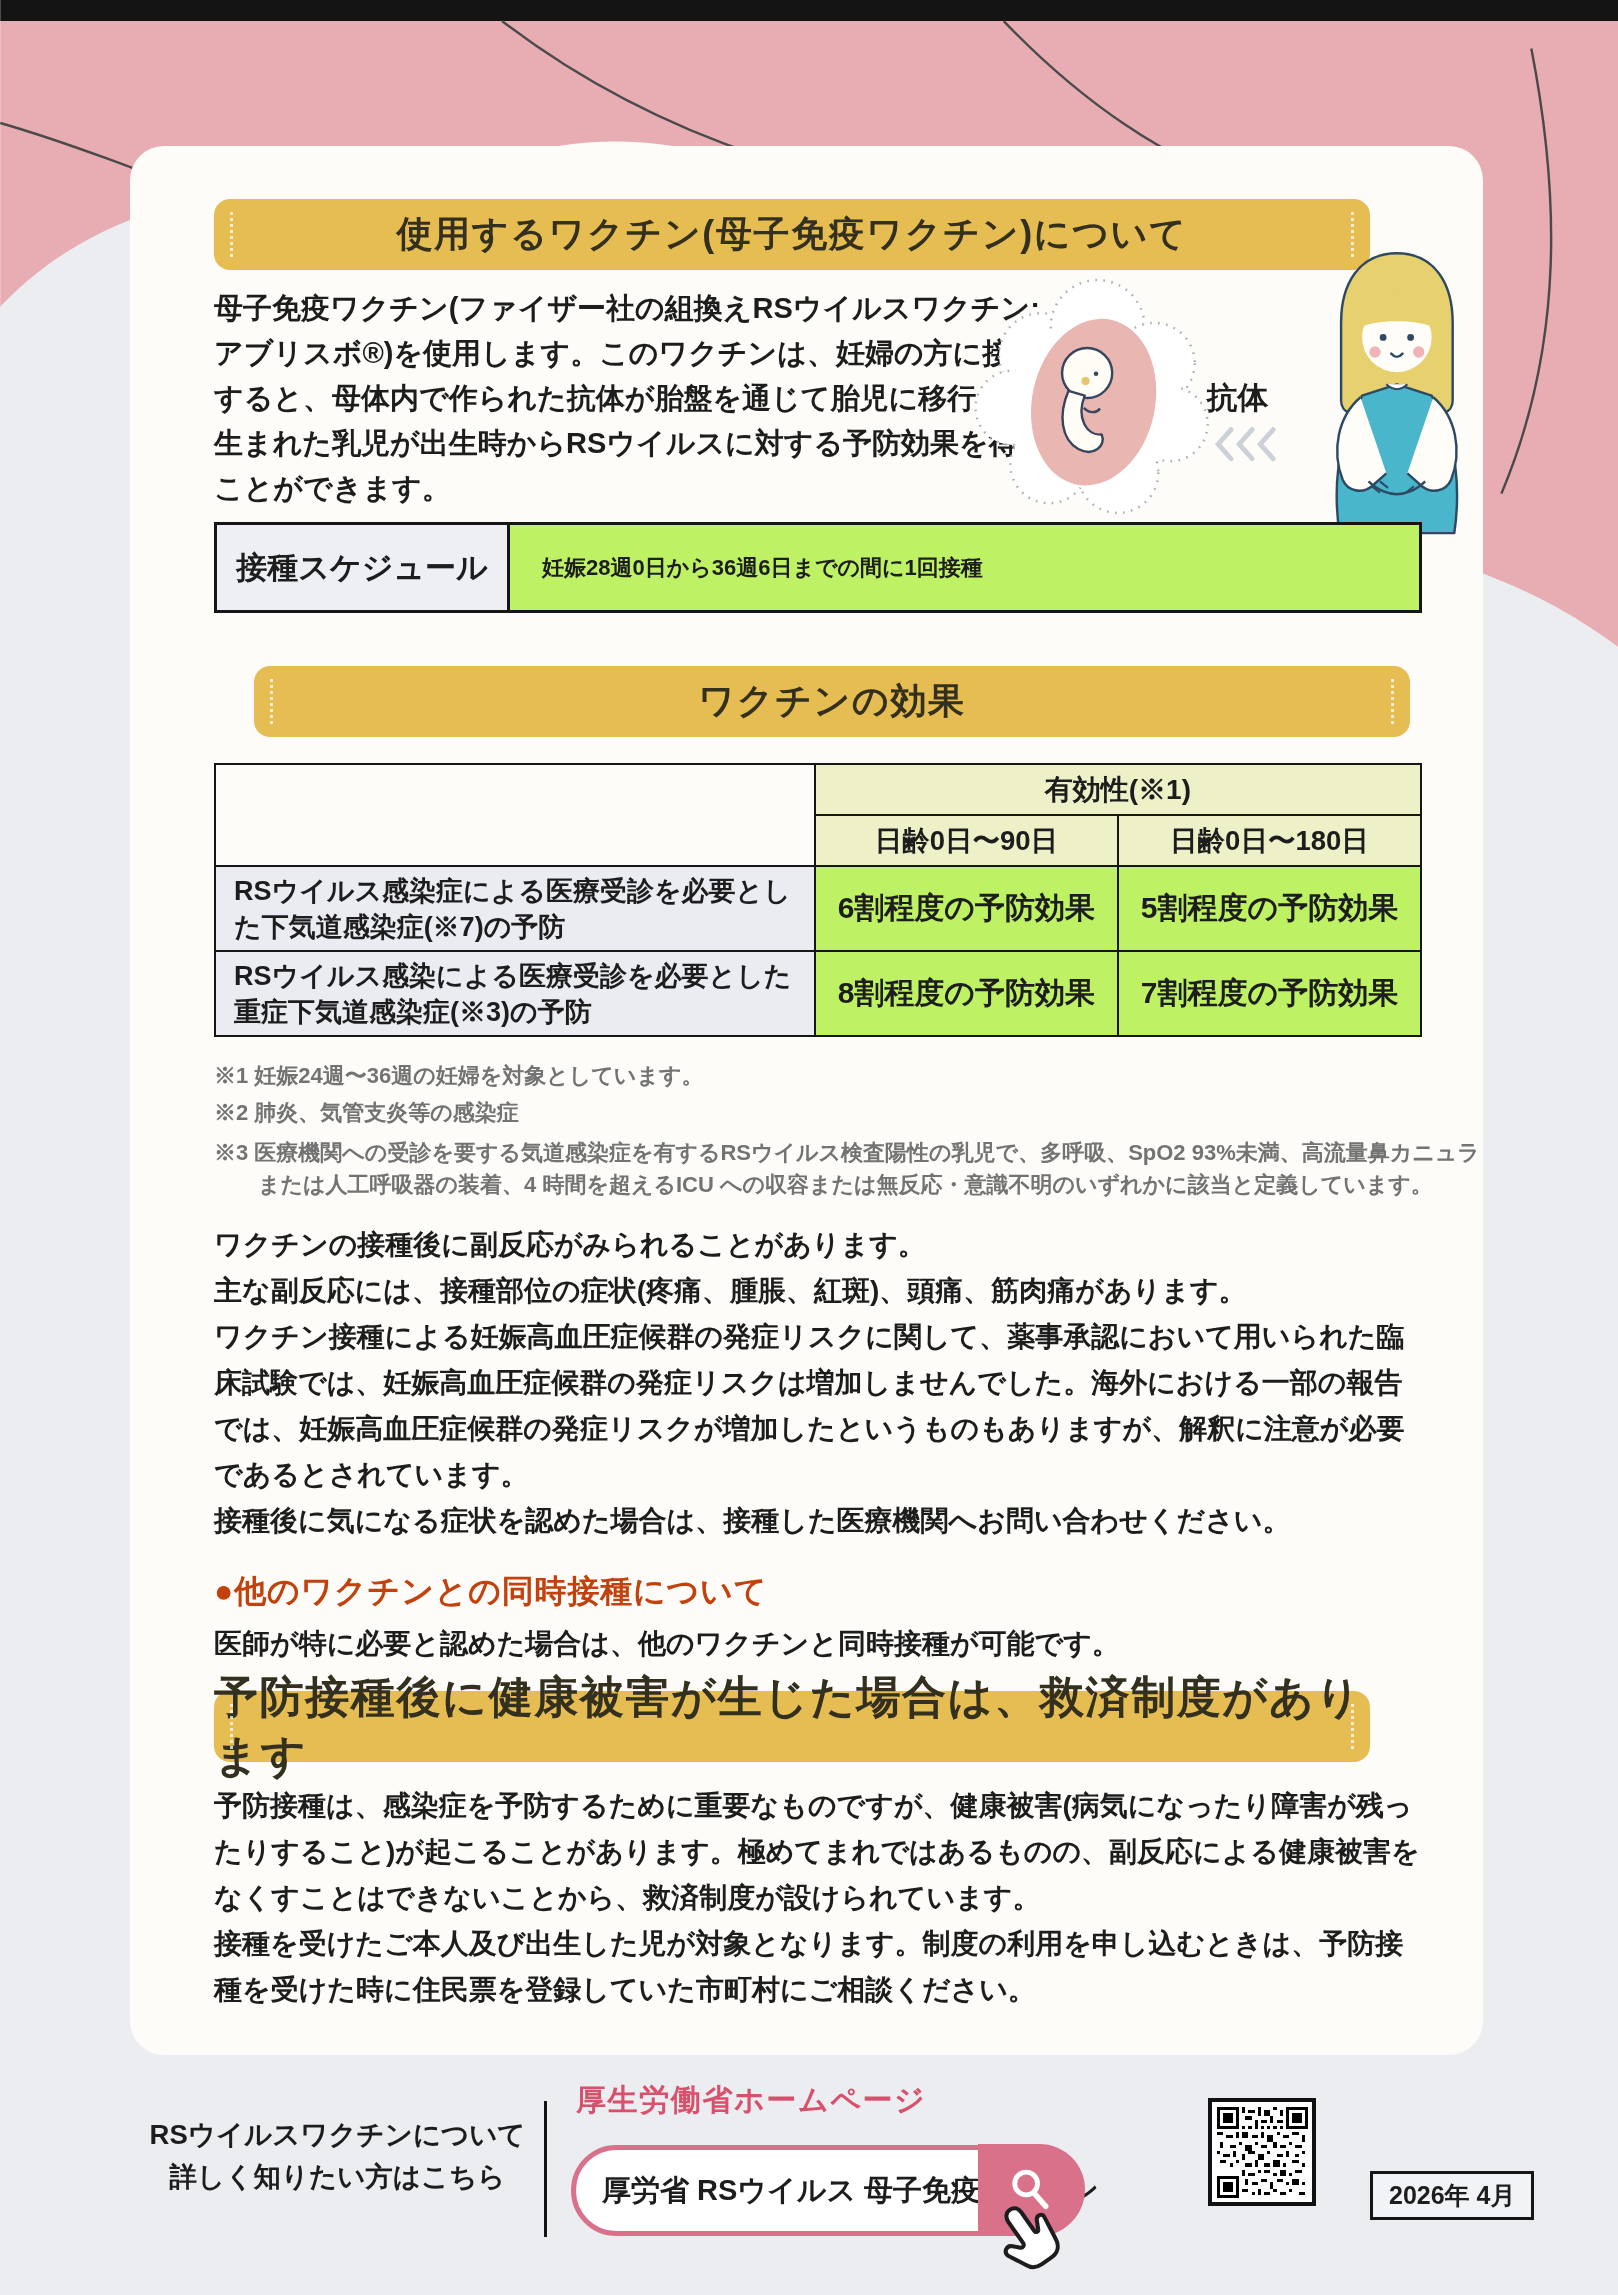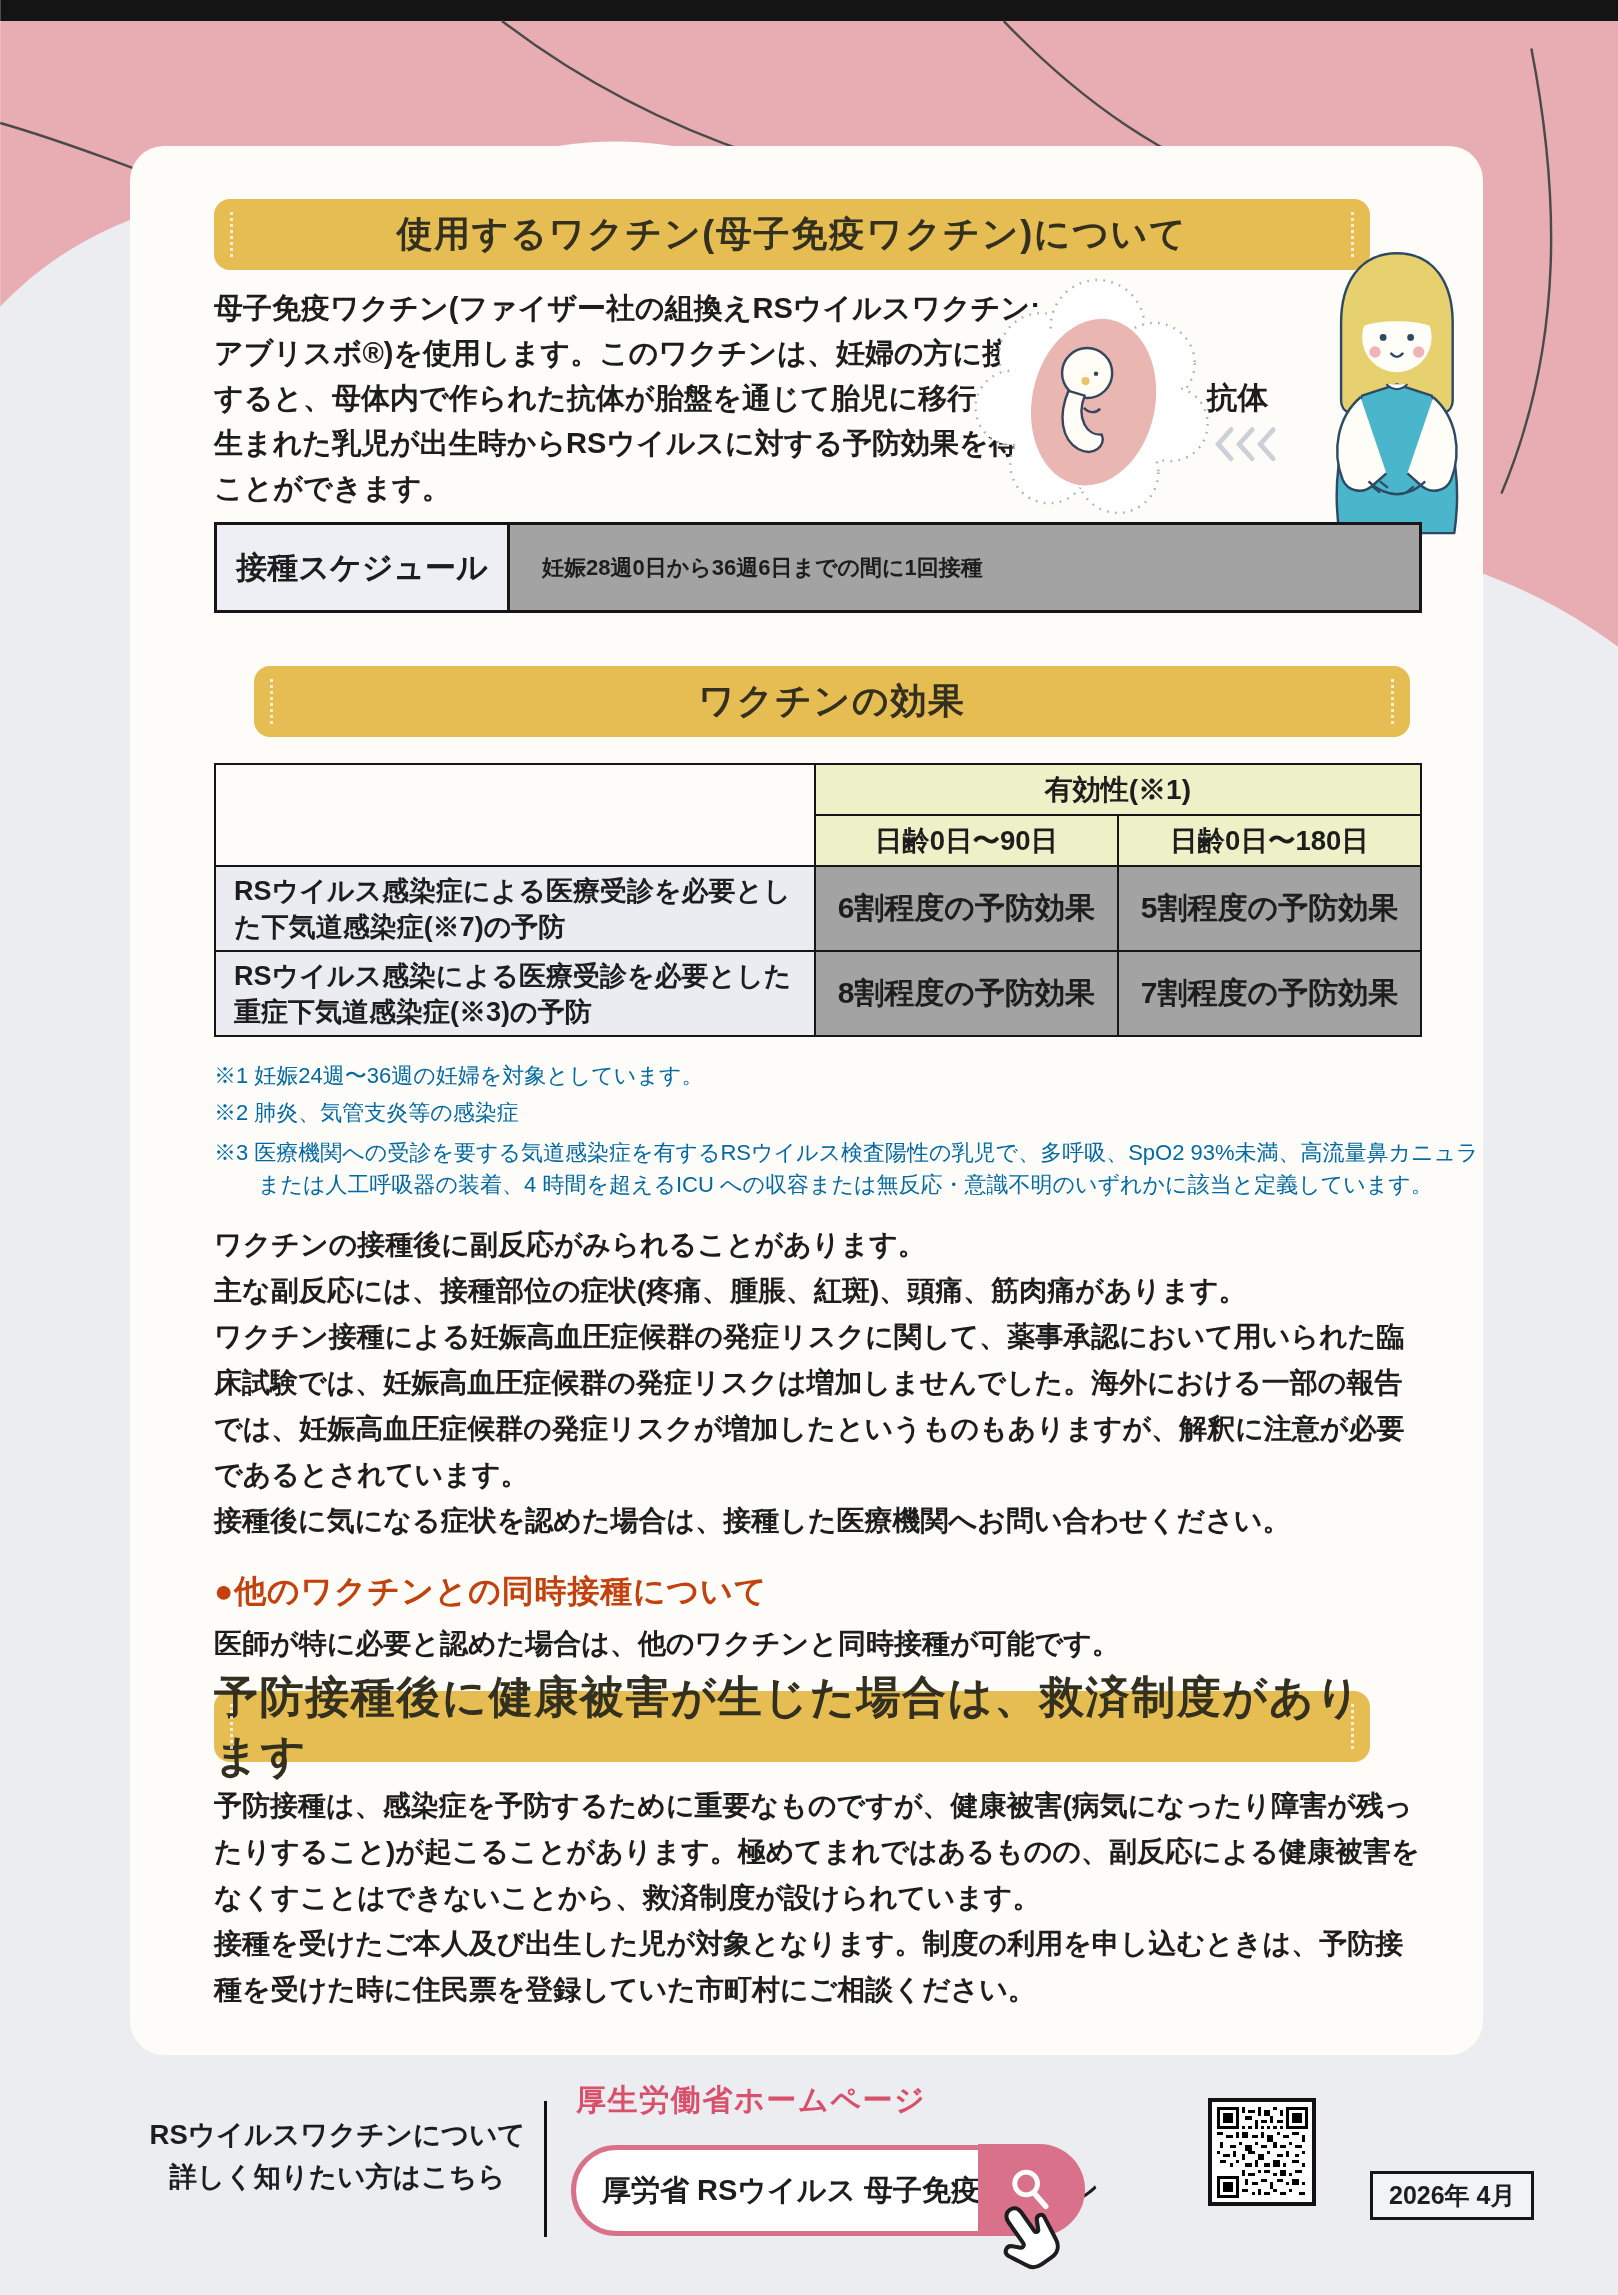--- a/index.html
+++ b/index.html
@@ -19,37 +19,37 @@
           display:flex;align-items:center;justify-content:center;font-size:36px;font-weight:700;
           color:#33301f;letter-spacing:1.6px;}
   .banner::before,.banner::after{content:"";position:absolute;top:13px;bottom:13px;width:0;
           border-left:3.2px dotted rgba(255,255,255,.75);}
   .banner::before{left:16px;} .banner::after{right:16px;}
 
   .vaccine-body{width:835px;font-size:29px;line-height:45px;font-weight:700;margin:16px 0 11.3px 0;}
 
   .illu{position:absolute;left:834px;top:96px;z-index:2;}
 
-  table{border-collapse:collapse;background:#a3a3a3;position:relative;z-index:3;}
+  table{border-collapse:collapse;background:#bef264;position:relative;z-index:3;}
   .schedule-table{width:1208px;margin-top:3.2px;}
   .schedule-table td{border:3.2px solid #161616;height:83px;}
   .schedule-table .label-cell{width:288px;background:#edeff4;text-align:center;font-size:31px;font-weight:700;}
   .schedule-table .value-cell{padding-left:32px;font-size:22px;font-weight:700;}
 
   .mt-banner2{margin-top:53px;margin-left:40px;}
   .effect-table{width:1208px;margin-top:26px;}
   .effect-table th,.effect-table td{border:2.4px solid #161616;font-weight:700;}
   .effect-table .corner{width:604px;background:#fdfcf9;}
   .effect-table .ghead{background:#eef0c8;height:47px;font-size:28px;}
   .effect-table .chead{background:#eef0c8;height:47px;font-size:27.5px;width:303px;}
   .effect-table .rlabel{background:#eaecf2;font-size:27px;line-height:36px;height:81px;
                         padding:0 11.3px 0 18px;text-align:left;}
   .effect-table .val{font-size:30px;text-align:center;height:81px;}
 
-  .footnotes{margin-top:19.4px;width:1269px;font-size:22px;line-height:37px;font-weight:400;color:#0369a1;}
+  .footnotes{margin-top:19.4px;width:1269px;font-size:22px;line-height:37px;font-weight:700;color:#737373;}
   .footnotes p{margin:0;}
   .footnotes .hang{padding-left:44px;text-indent:-44px;line-height:32px;margin-top:6.5px;}
 
   .mt-banner3{margin-top:27.5px;}
   .body-block{margin-top:21px;width:1208px;font-size:28px;line-height:46px;font-weight:700;}
   .body-block p{margin:0;}
 
   .pink-heading{margin:26px 0 0 0;font-size:32px;font-weight:700;color:#c2410c;letter-spacing:0.8px;}
   .sub-body{margin-top:11.3px;font-size:28px;font-weight:700;}
 

